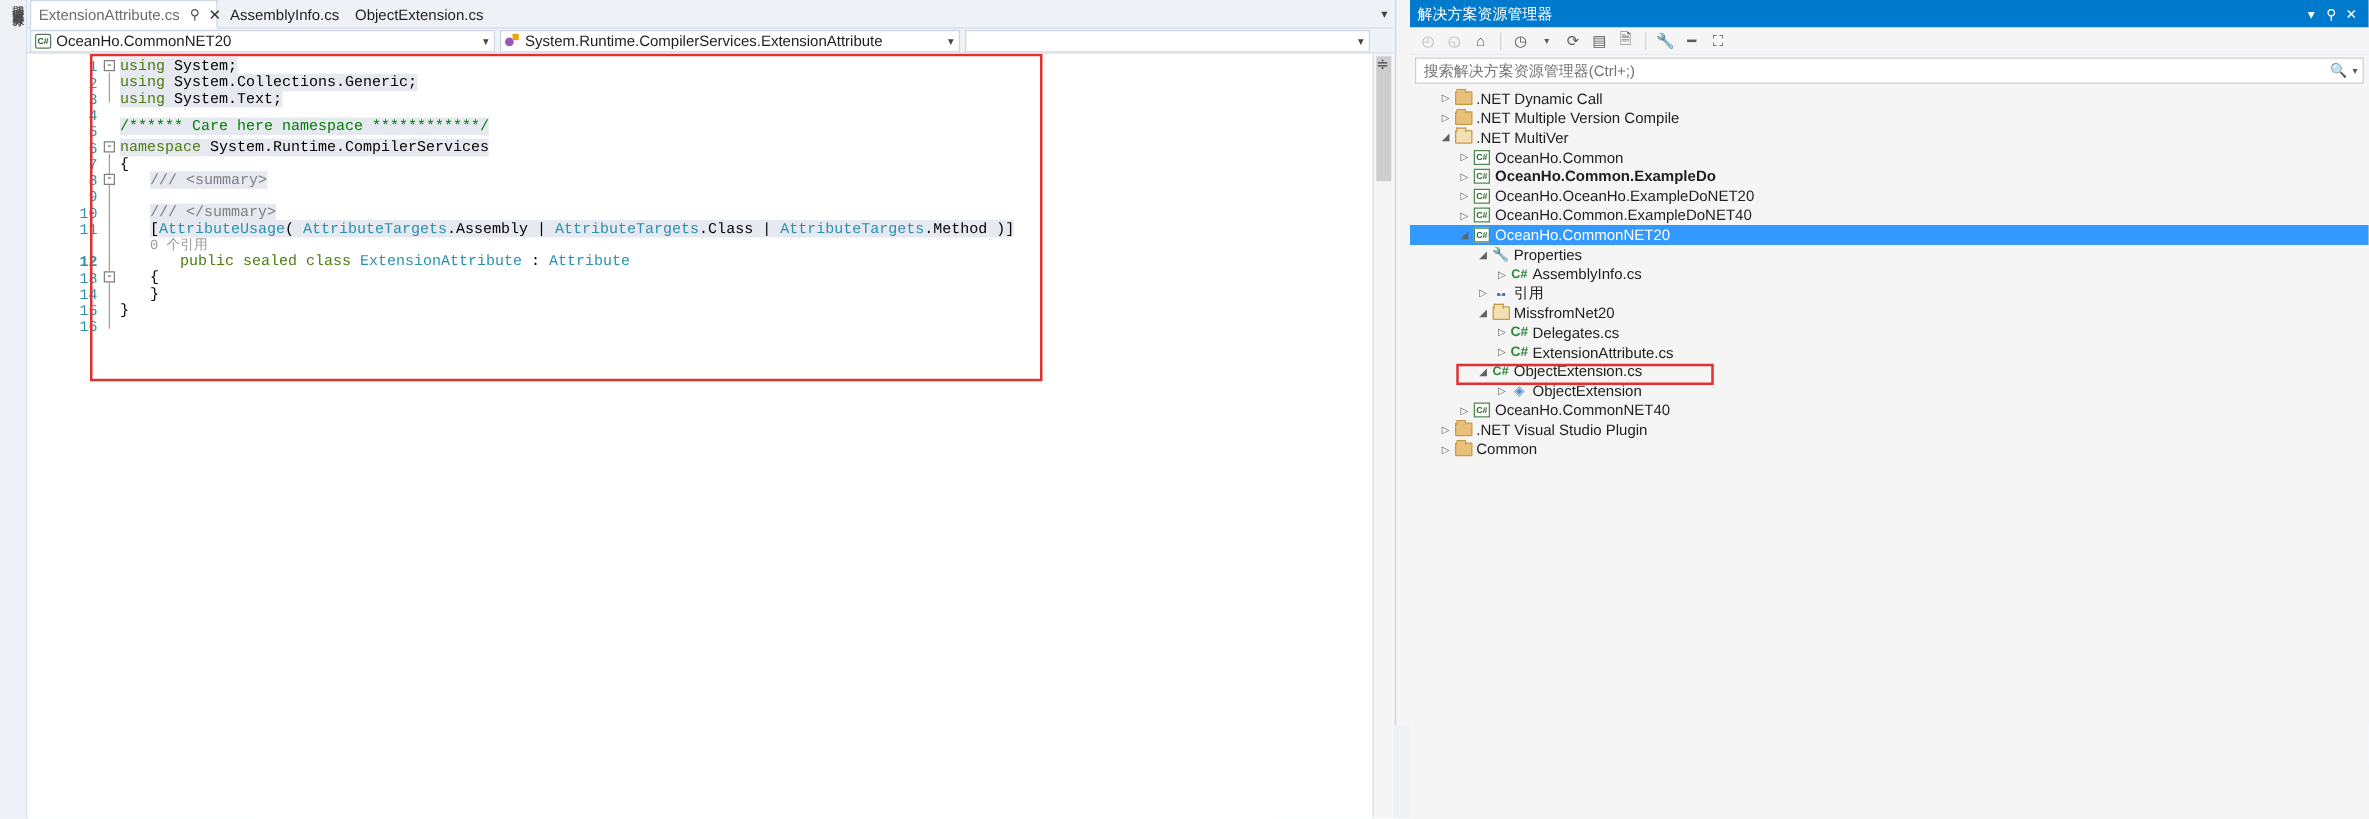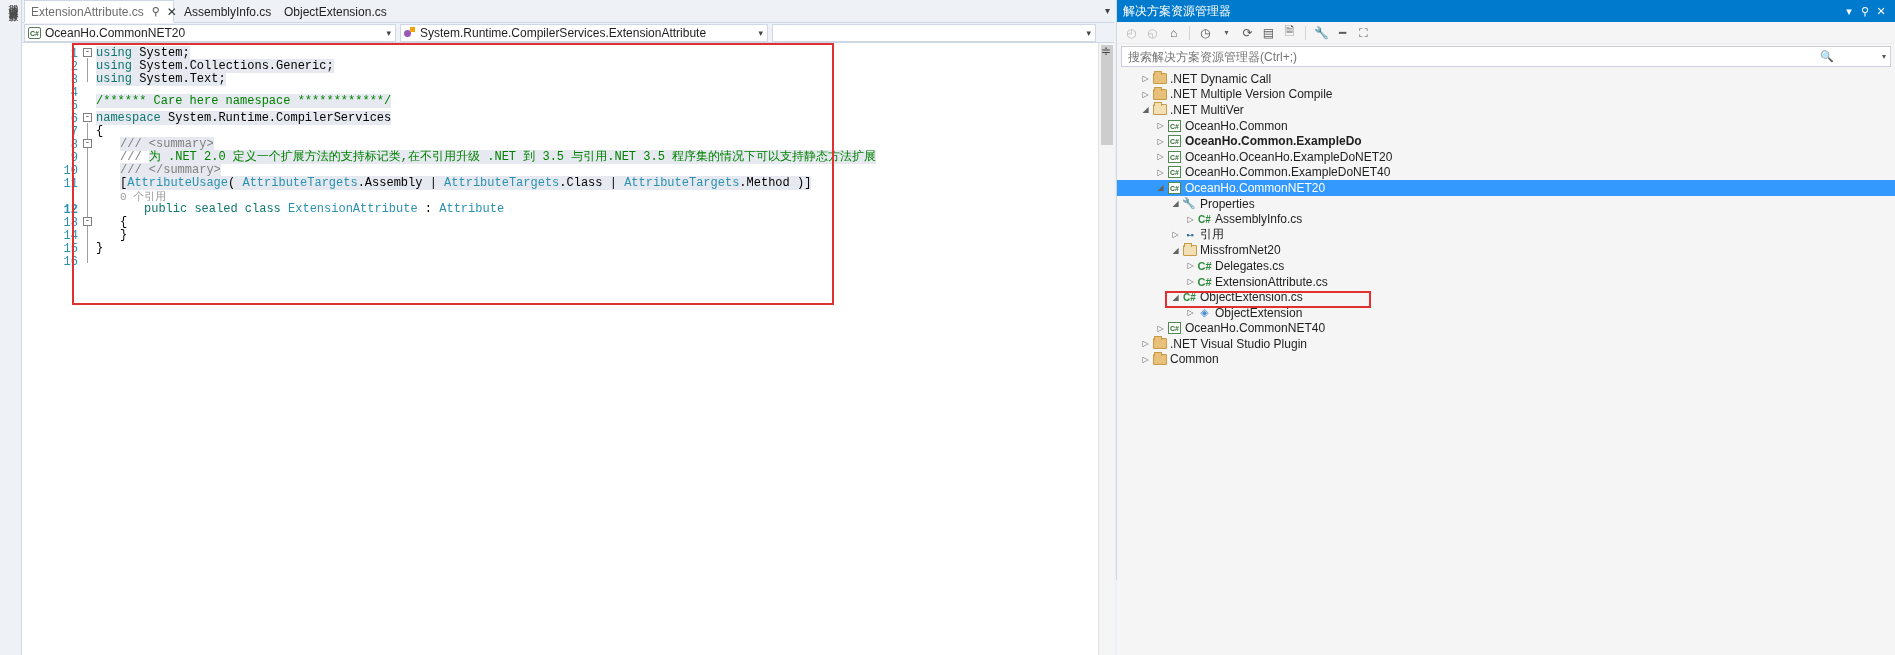--- a/index.html
+++ b/index.html
@@ -67,21 +67,21 @@
   
   .code-area { position: relative; height: 612px; background: #ffffff; overflow: hidden; }
   .ln {
     position: absolute; left: 30px; width: 26px; text-align: right;
     font-family: "Liberation Mono", monospace; font-size: 12px; color: #2b91af;
   }
   .codeline {
     position: absolute; left: 74px; white-space: pre;
     font-family: "Liberation Mono", monospace; font-size: 12px; line-height: 13px; color: #000000;
   }
-  .kw { color: #0f766e; }
+  .kw { color: #4d7c0f; }
   .cm { color: #008000; }
   .doc { color: #808080; }
   .docg { color: #008000; }
   .type { color: #2b91af; }
   .hl { background: #e6e9f0; }
   .codelens { color: #9a9a9a; font-size: 11px; }
   .red-outline {
     position: absolute; border: 2px solid #e03030; pointer-events: none;
   }
   .fold {
@@ -90,37 +90,37 @@
     font-size: 9px; line-height: 7px; text-align: center; color: #404040;
   }
   .foldline { position: absolute; width: 1px; background: #a0a0a0; }
 
   
   .editor-scroll { position: absolute; right: 0; top: 43px; width: 16px; height: 612px; background: #f5f5f5; border-left: 1px solid #e2e2e2; }
   .editor-scroll .thumb { position: absolute; left: 2px; top: 2px; width: 12px; height: 100px; background: #cdcdcd; }
   .split-handle { position: absolute; right: 1px; top: 44px; width: 14px; height: 16px; text-align: center; font-size: 12px; color: #444; }
 
   
-  .sln { position: absolute; left: 1116px; top: 0; width: 779px; height: 580px; background: #f5f5f5; border-left: 1px solid #cfd6e4; }
+  .sln { position: absolute; left: 1116px; top: 0; width: 779px; height: 580px; background: #f5f5f5; border-left: 1px solid #cfd6e4; padding-left: 11px; }
   .sln-title {
     height: 22px; background: #007acc; color: #ffffff; display: flex; align-items: center;
     padding: 0 6px; font-size: 12px;
   }
   .sln-title .t { flex: 1; }
   .sln-title .btn { width: 16px; text-align: center; font-size: 11px; color: #ffffff; }
   .sln-toolbar {
     height: 22px; background: #f5f5f5; display: flex; align-items: center;
     padding: 0 6px; gap: 4px; border-bottom: 1px solid #ececec;
   }
   .tb-ico { width: 17px; height: 17px; display: flex; align-items: center; justify-content: center; font-size: 12px; color: #5c5c5c; }
   .tb-ico.dim { color: #bdbdbd; }
   .tb-sep { width: 1px; height: 14px; background: #d4d4d4; margin: 0 3px; }
   .sln-search {
     height: 21px; margin: 2px 4px 2px 4px; background: #ffffff; border: 1px solid #cccedb;
-    display: flex; align-items: center; padding: 0 4px; font-size: 12px; color: #8a8a8a; gap: 44px;
+    display: flex; align-items: center; padding: 0 4px; font-size: 12px; color: #8a8a8a;
   }
   .sln-search .sinp { flex: 1; border: none; outline: none; font-size: 12px; color: #8a8a8a;
                       font-family: "Liberation Sans", sans-serif; background: transparent; }
   .sln-search .sico { font-size: 11px; color: #5a5a5a; margin-left: 4px; }
   .sln-search .scar { font-size: 8px; color: #5a5a5a; margin-left: 4px; }
   .sln-tree { position: relative; background: #f5f5f5; height: 600px; padding-top: 2px; }
   .node { position: relative; height: 15.6px; display: flex; align-items: center; white-space: nowrap; font-size: 12px; }
   .node.sel { background: #3399ff; color: #ffffff; }
   .exp { width: 11px; text-align: center; font-size: 8px; color: #636363; }
   .nicon { width: 17px; display: flex; align-items: center; justify-content: center; margin-right: 2px; }
@@ -220,21 +220,20 @@
       <div class="codeline" style="top:30px;"><span class="kw hl">using</span><span class="hl"> System.Text;</span></div>
 
       <div class="codeline" style="top:52px;"><span class="cm hl">/****** Care here namespace ************/</span></div>
 
       <div class="codeline" style="top:69px;"><span class="kw hl">namespace</span><span class="hl"> System.Runtime.CompilerServices</span></div>
 
       <div class="codeline" style="top:82px;"><span>{</span></div>
 
       <div class="codeline" style="left:98px; top:95px;"><span class="doc hl">/// &lt;summary&gt;</span></div>
 
-      <div class="codeline" style="left:98px; top:108px;"><span class="doc">/// </span><span class="docg hl">为 .NET 2.0 定义一个扩展方法的支持标记类,在不引用升级 .NET 到 3.5 与引用.NET 3.5 程序集的情况下可以支持静态方法扩展</span></div>
 
       <div class="codeline" style="left:98px; top:121px;"><span class="doc hl">/// &lt;/summary&gt;</span></div>
 
       <div class="codeline" style="left:98px; top:134px;"><span class="hl">[</span><span class="type hl">AttributeUsage</span><span class="hl">( </span><span class="type hl">AttributeTargets</span><span class="hl">.Assembly </span><span class="hl">| </span><span class="type hl">AttributeTargets</span><span class="hl">.Class </span><span class="hl">| </span><span class="type hl">AttributeTargets</span><span class="hl">.Method )]</span></div>
 
       <div class="codeline codelens" style="left:98px; top:148px;">0 个引用</div>
 
       <div class="codeline" style="left:98px; top:160px;margin-left:24px;"><span class="kw">public sealed class </span><span class="type">ExtensionAttribute</span><span> : </span><span class="type">Attribute</span></div>
 
       <div class="codeline" style="left:98px; top:173px;"><span>{</span></div>

